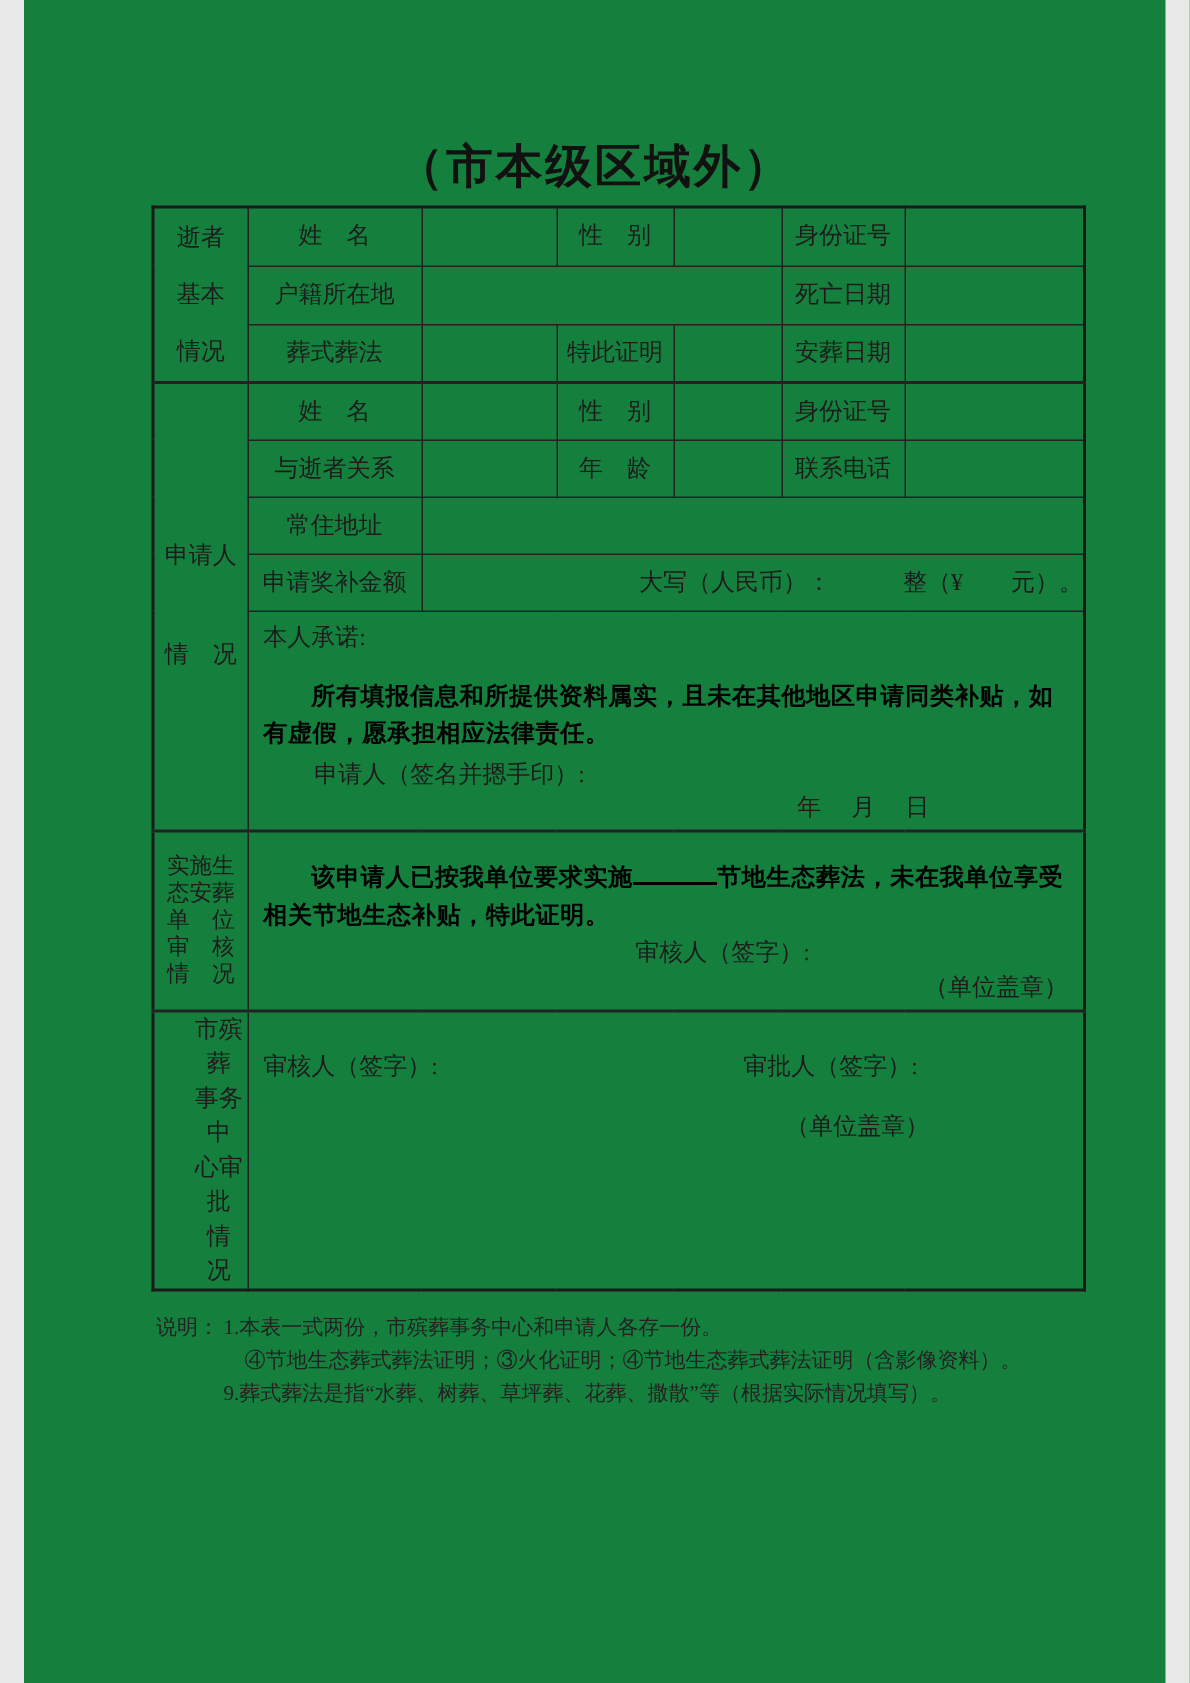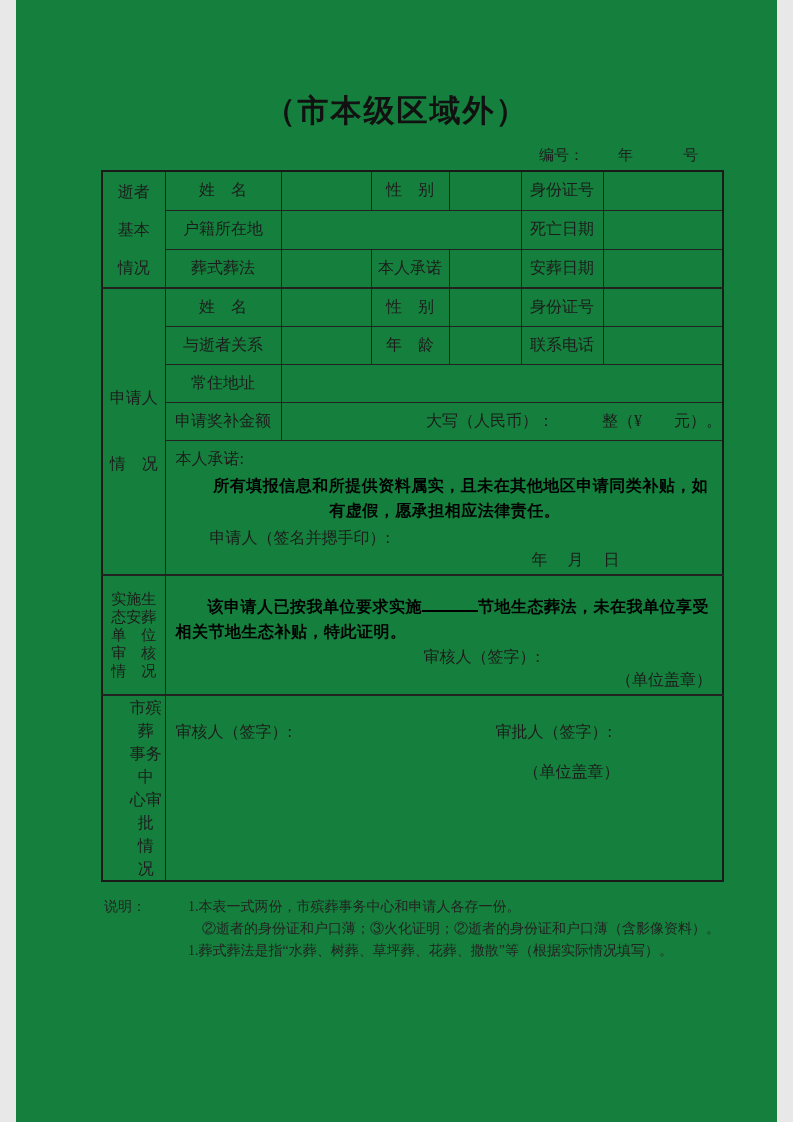--- a/index.html
+++ b/index.html
@@ -66,21 +66,21 @@
   td.amount-cell { text-align: right; padding-left: 10px; }
 
   .bold-txt {
     font-family: "Liberation Sans", sans-serif;
     font-weight: 700;
     color: #000;
   }
 
   td.commit-cell { height: 127px; vertical-align: top; padding: 8px 8px 4px 10px; border-radius: 20px; }
   .commit-intro { line-height: 20px; }
-  .commit-body  { font-size: 16px; line-height: 25px; text-indent: 2em; margin-top: 4px; letter-spacing: 0.5px; text-align: center;}
+  .commit-body  { font-size: 16px; line-height: 25px; text-indent: 2em; margin-top: 16px; letter-spacing: 0.5px;}
   .commit-sign  { margin-top: 5px; margin-left: 34px; line-height: 20px; }
   .commit-date  { margin-top: 2px; margin-left: 356px; line-height: 20px; letter-spacing: 2px;}
 
   td.unit-cell { height: 115px; vertical-align: top; padding: 16px 6px 4px 10px; }
   .unit-body { font-size: 16px; line-height: 25px; text-indent: 2em; margin-top: 2px; letter-spacing: 0.5px;}
   .blank-line { display:inline-block; width: 56px; border-bottom: 2px solid #000; height: 14px; }
   .unit-reviewer { margin-top: 3px; margin-left: 248px; line-height: 20px; }
   .unit-seal { text-align: right; padding-right: 4px; margin-top: 3px; line-height: 20px; }
 
   td.center-cell { height: 95px; position: relative; vertical-align: top; }
@@ -90,38 +90,31 @@
 
   .notes {
     width: 640px;
     margin: 14px 0 0 88px;
     display: flex;
     font-size: 14px;
     line-height: 22px;
     color: #222;
   }
   .notes-prefix { flex: 0 0 45px; }
-  .notes-lines  { flex: 1; margin-left: 39px; }
+  .notes-lines  { flex: 1; }
   .notes-lines div { white-space: nowrap; }
   .note-indent { padding-left: 14px; }
 </style>
 </head>
 <body>
 
 <div class="page">
 
   <div class="page-title">（市本级区域外）</div>
 
-  <div class="number-line">
-    <span>编号：</span>
-    <span class="gap1"></span>
-    <span>年</span>
-    <span class="gap2"></span>
-    <span>号</span>
-  </div>
 
   <table class="form">
     <colgroup>
       <col style="width:63px">
         <col style="width:116px">
         <col style="width:90px">
       <col style="width:78px">
         <col style="width:72px">
         <col style="width:82px">
         <col style="width:120px">
@@ -143,21 +136,21 @@
       </tr>
       <tr class="h39">
         <td class="flabel">户籍所在地</td>
         <td class="fill" colspan="3"></td>
         <td class="flabel">死亡日期</td>
         <td class="fill"></td>
       </tr>
       <tr class="h39">
         <td class="flabel">葬式葬法</td>
         <td class="fill"></td>
-        <td class="flabel">本人承诺</td>
+        <td class="flabel">特此证明</td>
         <td class="fill"></td>
         <td class="flabel">安葬日期</td>
         <td class="fill"></td>
       </tr>
 
       <tr class="h38 sec-top">
         <td rowspan="5" class="seclabel secB">
           <span>申请人</span>
           <span>情　况</span>
         </td>
@@ -223,18 +216,18 @@
           <span class="center-seal">（单位盖章）</span>
         </td>
       </tr>
     </tbody>
   </table>
 
   <div class="notes">
     <div class="notes-prefix">说明：</div>
     <div class="notes-lines">
       <div>1.本表一式两份，市殡葬事务中心和申请人各存一份。</div>
-      <div class="note-indent">②逝者的身份证和户口薄；③火化证明；②逝者的身份证和户口薄（含影像资料）。</div>
-      <div>1.葬式葬法是指“水葬、树葬、草坪葬、花葬、撒散”等（根据实际情况填写）。</div>
+      <div class="note-indent">④节地生态葬式葬法证明；③火化证明；④节地生态葬式葬法证明（含影像资料）。</div>
+      <div>9.葬式葬法是指“水葬、树葬、草坪葬、花葬、撒散”等（根据实际情况填写）。</div>
     </div>
   </div>
 
 </div>
 
 </body></html>

